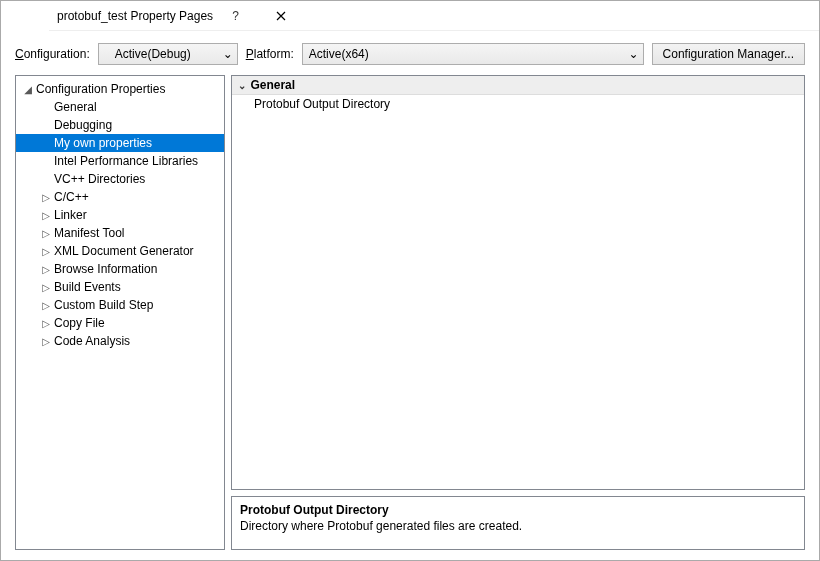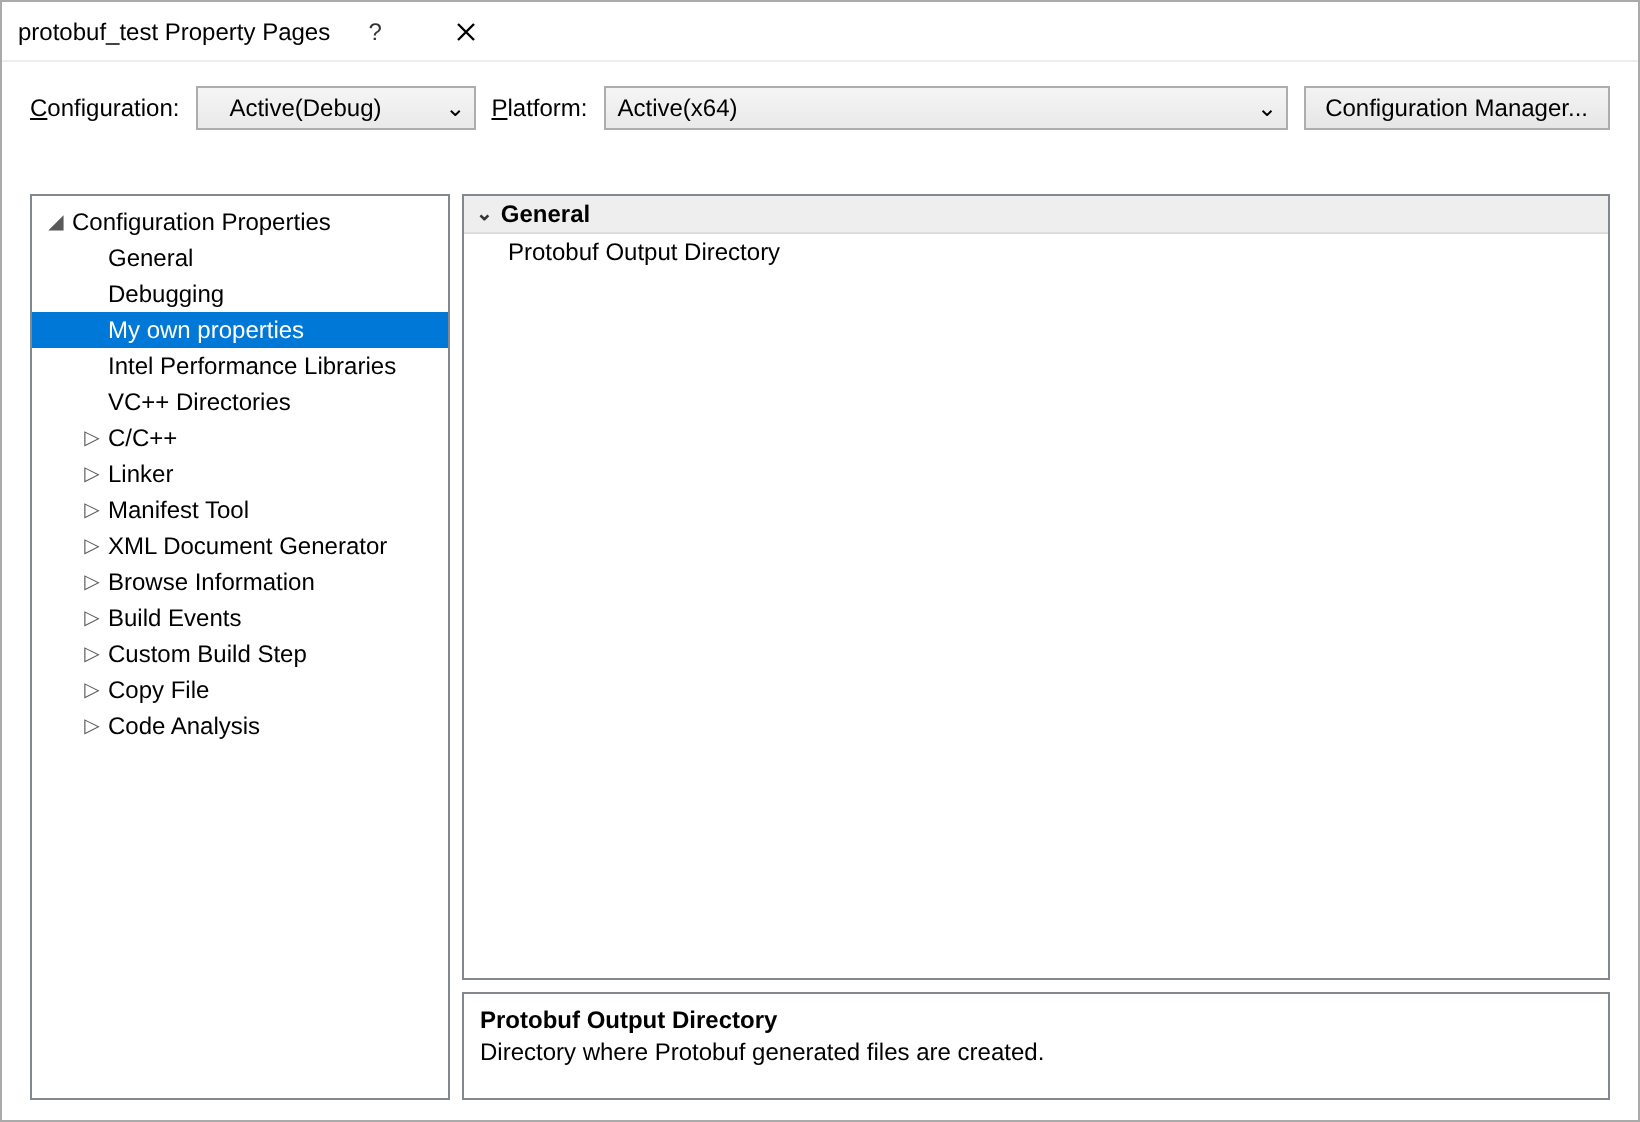--- a/index.html
+++ b/index.html
@@ -13,33 +13,33 @@
       overflow: hidden;
       border: 1px solid #aaa;
     }
     .titlebar {
       height: 30px;
       display: flex;
       align-items: center;
       padding-left: 8px;
       background: #fff;
       border-bottom: 1px solid #eee;
+      margin-left: 48px;
     }
     .titlebar-btn {
       width: 45px; height: 30px;
       display: flex; align-items: center; justify-content: center;
       color: #333;
     }
     .titlebar-btn svg { width: 10px; height: 10px; }
     .content {
       padding: 12px 14px 10px 14px;
       display: flex;
       flex-direction: column;
       height: calc(100% - 30px);
-      gap: 22px;
     }
     .top-row {
       display: flex;
       align-items: center;
       gap: 8px;
       margin-bottom: 10px;
     }
     .top-label { color: #000; }
     .underline { text-decoration: underline; }
     .combo {

